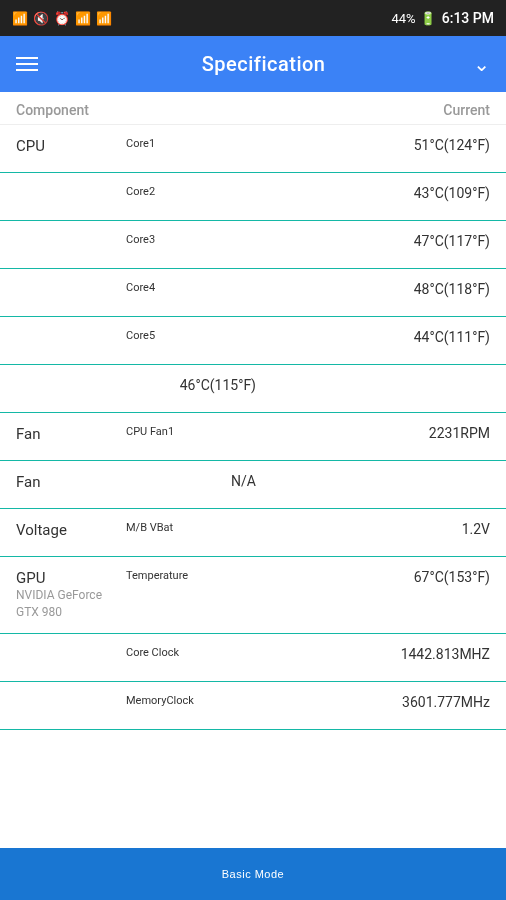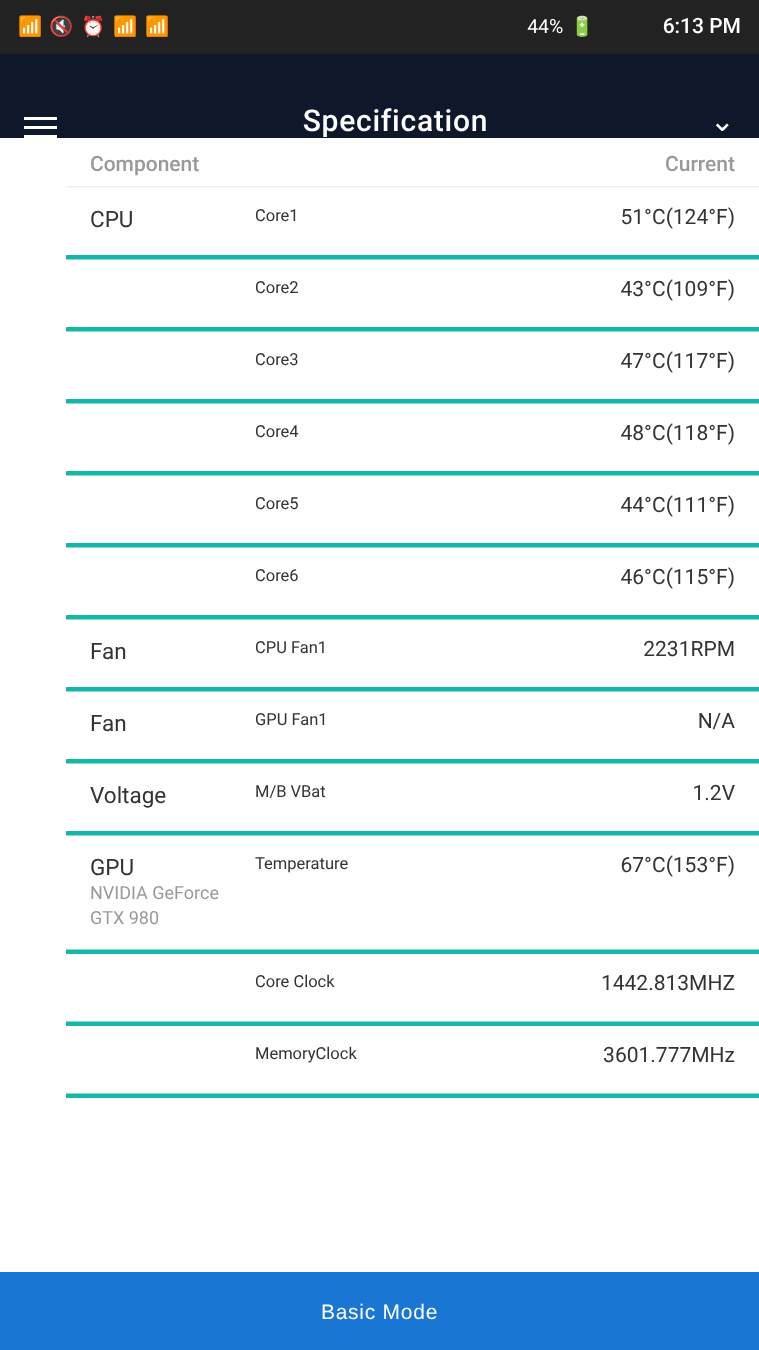--- a/index.html
+++ b/index.html
@@ -25,34 +25,33 @@
     }
     .status-icons {
       display: flex;
       align-items: center;
       gap: 5px;
       margin-right: auto;
     }
     .status-time {
       font-size: 14px;
       font-weight: 500;
-      margin-left: 40px;
     }
     .status-right {
       display: flex;
       align-items: center;
       gap: 5px;
     }
 
     
     .header {
-      background: #0f172a;
+      background: #3b82f6;
       height: 56px;
       display: flex;
-      align-items: flex-end;
+      align-items: center;
       padding: 0 16px;
     }
     .hamburger {
       color: #fff;
       font-size: 22px;
       margin-right: 16px;
       cursor: pointer;
       display: flex;
       flex-direction: column;
       gap: 4px;
@@ -73,21 +72,20 @@
     }
     .dropdown-arrow {
       color: #fff;
       font-size: 20px;
     }
 
     
     .content {
       height: calc(900px - 36px - 56px - 52px);
       overflow-y: auto;
-      padding-left: 44px;
     }
 
     
     .col-headers {
       display: flex;
       padding: 10px 16px 6px;
       border-bottom: 1px solid #eee;
     }
     .col-component {
       flex: 0 0 110px;
@@ -101,21 +99,21 @@
       color: #999;
       font-size: 14px;
       font-weight: 500;
     }
 
     
     .spec-row {
       display: flex;
       align-items: flex-start;
       padding: 12px 16px;
-      border-bottom: 3px solid #14b8a6;
+      border-bottom: 1px solid #14b8a6;
       min-height: 48px;
     }
     .spec-component {
       flex: 0 0 110px;
     }
     .spec-component-label {
       font-size: 15px;
       color: #333;
       font-weight: 400;
     }
@@ -143,21 +141,21 @@
       left: 0;
       width: 506px;
       height: 52px;
       background: #1976D2;
       display: flex;
       align-items: center;
       justify-content: center;
     }
     .basic-mode-btn {
       color: #fff;
-      font-size: 14px;
+      font-size: 11px;
       font-weight: 500;
       letter-spacing: 0.5px;
       background: none;
       border: none;
       cursor: pointer;
     }
   </style>
 </head>
 <body>
 
@@ -216,35 +214,33 @@
         <div class="spec-middle">Core4</div>
         <div class="spec-value">48°C(118°F)</div>
       </div>
       <div class="spec-row">
         <div class="spec-component"></div>
         <div class="spec-middle">Core5</div>
         <div class="spec-value">44°C(111°F)</div>
       </div>
       <div class="spec-row">
         <div class="spec-component"></div>
-        <div class="spec-middle">Core6</div>
         <div class="spec-value">46°C(115°F)</div>
       </div>
       <div class="spec-row">
         <div class="spec-component">
           <div class="spec-component-label">Fan</div>
         </div>
         <div class="spec-middle">CPU Fan1</div>
         <div class="spec-value">2231RPM</div>
       </div>
       <div class="spec-row">
         <div class="spec-component">
           <div class="spec-component-label">Fan</div>
         </div>
-        <div class="spec-middle">GPU Fan1</div>
         <div class="spec-value">N/A</div>
       </div>
       <div class="spec-row">
         <div class="spec-component">
           <div class="spec-component-label">Voltage</div>
         </div>
         <div class="spec-middle">M/B VBat</div>
         <div class="spec-value">1.2V</div>
       </div>
       <div class="spec-row">

